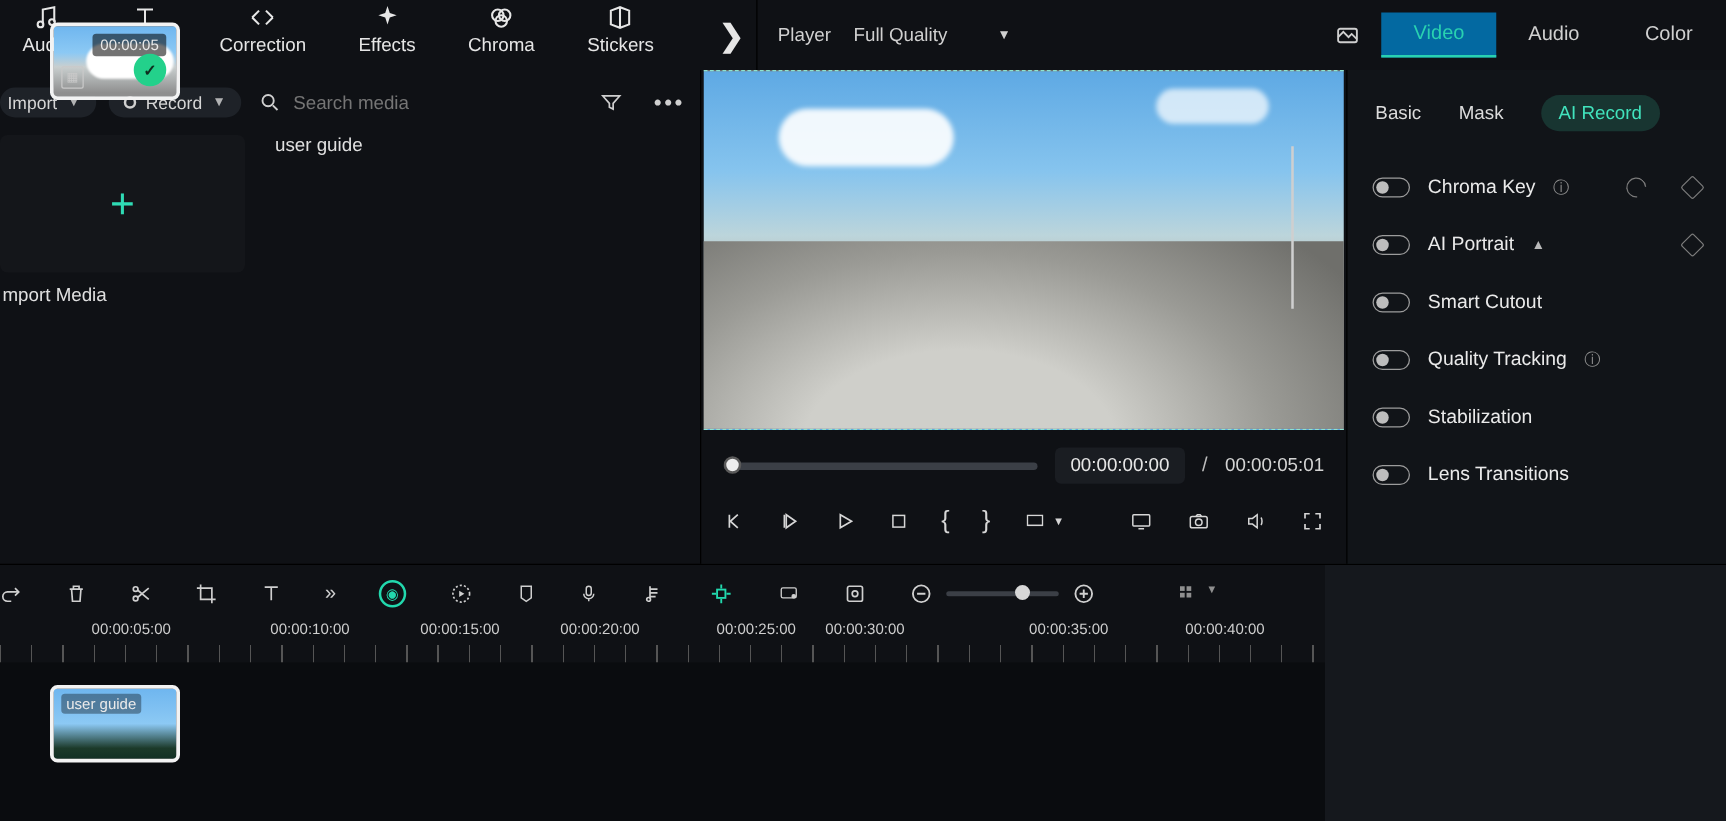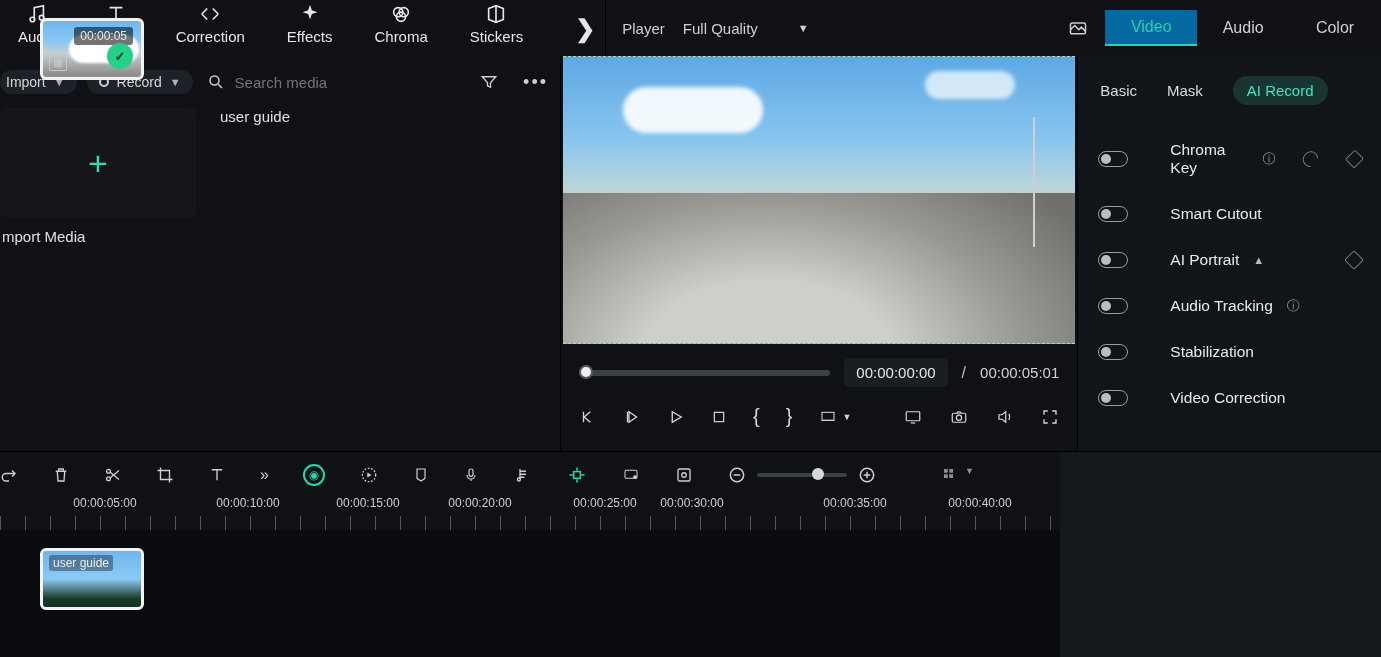--- a/index.html
+++ b/index.html
@@ -69,21 +69,21 @@
 
 .right-panel { flex: 1; background: #111418; border-left: 1px solid #000; display: flex; flex-direction: column; }
 .subtabs { display: flex; align-items: center; gap: 30px; padding: 20px 22px 18px; }
 .subtabs .st { color: #dcdcdc; font-size: 15px; cursor: pointer; }
 .subtabs .st.active { color: #41e3bd; background: #183531; padding: 6px 14px; border-radius: 16px; }
 
 .ai-list { padding: 4px 18px; display: flex; flex-direction: column; }
 .ai-row { display: flex; align-items: center; gap: 14px; padding: 14px 2px; }
 .toggle { width: 30px; height: 16px; border: 1.5px solid #9c9c9c; border-radius: 10px; position: relative; flex: none; }
 .toggle .knob { position: absolute; left: 2px; top: 1.5px; width: 10px; height: 10px; background: #bdbdbd; border-radius: 50%; }
-.ai-row .name { font-size: 15.5px; color: #eaeaea; margin-left: 28px; }
+.ai-row .name { font-size: 15.5px; color: #eaeaea; }
 .ai-row .info { color: #8e8e8e; font-size: 13px; }
 .ai-row .spacer { flex: 1; }
 .ai-row .dia { width: 14px; height: 14px; border: 1.5px solid #7a7a7a; transform: rotate(45deg); border-radius: 2px; }
 .ai-row .re { width: 16px; height: 16px; border: 1.5px solid #7a7a7a; border-radius: 50%; border-right-color: transparent; transform: rotate(40deg); }
 .ai-row .expand { color:#b9b9b9; font-size:11px; }
 
 
 .timeline-wrap { height: 206px; border-top: 1px solid #000; display: flex; }
 .timeline { flex: 0 0 1060px; background: #0f1115; display: flex; flex-direction: column; }
 .tl-tools { display: flex; align-items: center; gap: 34px; padding: 12px 10px 10px 0; color: #cfcfcf; }
@@ -321,49 +321,49 @@
         <span class="name">Chroma Key</span>
         <span class="info">ⓘ</span>
         <div class="spacer"></div>
         <span class="re"></span>
         <span class="dia" style="margin-left:16px;"></span>
       </div>
       <div class="ai-row">
         <div class="toggle">
             <div class="knob"></div>
           </div>
-        <span class="name">Smart Cutout</span>
-      </div>
-      <div class="ai-row">
-        <div class="toggle">
-            <div class="knob"></div>
-          </div>
         <span class="name">AI Portrait</span>
         <span class="expand">▲</span>
         <div class="spacer"></div>
         <span class="dia"></span>
       </div>
       <div class="ai-row">
         <div class="toggle">
             <div class="knob"></div>
           </div>
-        <span class="name">Audio Tracking</span>
+        <span class="name">Smart Cutout</span>
+      </div>
+      <div class="ai-row">
+        <div class="toggle">
+            <div class="knob"></div>
+          </div>
+        <span class="name">Quality Tracking</span>
         <span class="info">ⓘ</span>
       </div>
       <div class="ai-row">
         <div class="toggle">
             <div class="knob"></div>
           </div>
         <span class="name">Stabilization</span>
       </div>
       <div class="ai-row">
         <div class="toggle">
             <div class="knob"></div>
           </div>
-        <span class="name">Video Correction</span>
+        <span class="name">Lens Transitions</span>
       </div>
     </div>
   </div>
 </div>
 
 <div class="timeline-wrap">
   <div class="timeline">
     <div class="tl-tools">
       <span class="tool">
           <svg width="18" height="18" viewBox="0 0 24 24" fill="none" stroke="#cfcfcf" stroke-width="1.8">

